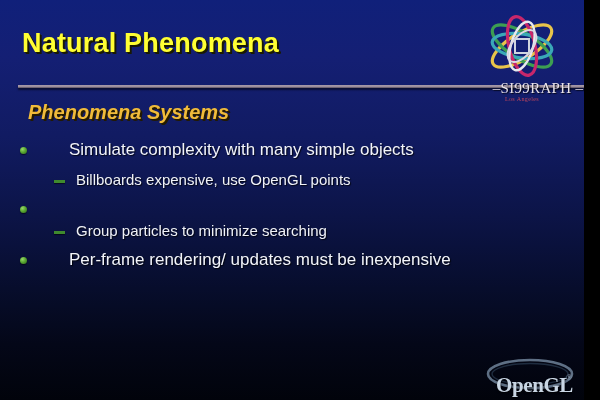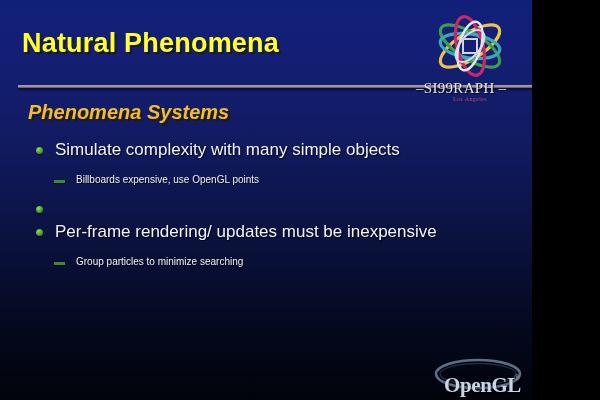--- a/index.html
+++ b/index.html
@@ -2,21 +2,21 @@
 <html><head>
 <meta charset="utf-8">
 <style>
   html, body {
     margin: 0;
     padding: 0;
     background: #000;
   }
   .slide {
     position: relative;
-    width: 532px;
+    width: 584px;
     height: 400px;
     overflow: hidden;
     font-family: "Liberation Sans", sans-serif;
     background: linear-gradient(to bottom,
         #10207a 0%,
         #141f74 14%,
         #111b62 34%,
         #0c1447 54%,
         #070d2c 72%,
         #040718 86%,
@@ -61,22 +61,23 @@
     position: absolute;
     left: 0;
     top: 138px;
     width: 600px;
   }
   .row {
     display: flex;
     align-items: flex-start;
   }
   .row.lvl1 {
-    padding-left: 36px;
+    padding-left: 20px;
     margin-bottom: 7px;
+    gap: 30px;
   }
   .row.lvl2 {
     padding-left: 54px;
     margin-bottom: 6px;
   }
   .marker {
     flex: 0 0 auto;
     display: inline-block;
   }
   .marker.dot {
@@ -97,40 +98,41 @@
     box-shadow: 0 1px 1px rgba(0,0,0,0.6);
   }
   .text1 {
     font-size: 17px;
     color: #f2f4fa;
     line-height: 24px;
     text-shadow: 1px 1px 1px rgba(0,0,0,0.75);
     white-space: nowrap;
   }
   .text2 {
-    font-size: 10px;
+    font-size: 15px;
     color: #f0f2f8;
     line-height: 22px;
     text-shadow: 1px 1px 1px rgba(0,0,0,0.75);
     white-space: nowrap;
     text-align: center;
   }
   
   .siggraph {
     position: absolute;
     right: 8px;
     top: 10px;
     width: 108px;
     height: 94px;
   }
   .sig-rings { position: absolute; left: 8px; top: 0; width: 92px; height: 72px; }
   .sig-word {
     position: absolute;
-    left: 0; top: 70px;
+    left: 16px; top: 70px;
     width: 108px;
+    text-align: center;
     font-family: "Liberation Serif", serif;
     font-size: 15px;
     letter-spacing: 0.3px;
     color: #e9e2ea;
     text-shadow: 1px 1px 1px rgba(0,0,0,0.8);
     white-space: nowrap;
   }
   .sig-sub {
     position: absolute;
     left: 0; top: 86px;
@@ -191,28 +193,28 @@
 
     <div class="row lvl2">
       <span class="marker dash"></span>
       <span class="text2">Billboards expensive, use OpenGL points</span>
     </div>
 
     <div class="row lvl1">
       <span class="marker dot"></span>
     </div>
 
+    <div class="row lvl2">
+      <span class="marker dash"></span>
+      <span class="text2">Group particles to minimize searching</span>
+    </div>
+
     <div class="row lvl1">
       <span class="marker dot"></span>
       <span class="text1">Per-frame rendering/ updates must be inexpensive</span>
-    </div>
-
-    <div class="row lvl2">
-      <span class="marker dash"></span>
-      <span class="text2">Group particles to minimize searching</span>
     </div>
 
 
   </div>
 
   <div class="siggraph">
     <svg class="sig-rings" viewBox="0 0 92 72">
       <g fill="none" stroke-width="3.2">
         <ellipse cx="46" cy="36" rx="34" ry="13" stroke="#e8c44a" transform="rotate(-32 46 36)"></ellipse>
         <ellipse cx="46" cy="36" rx="34" ry="13" stroke="#3d9e52" transform="rotate(32 46 36)"></ellipse>

